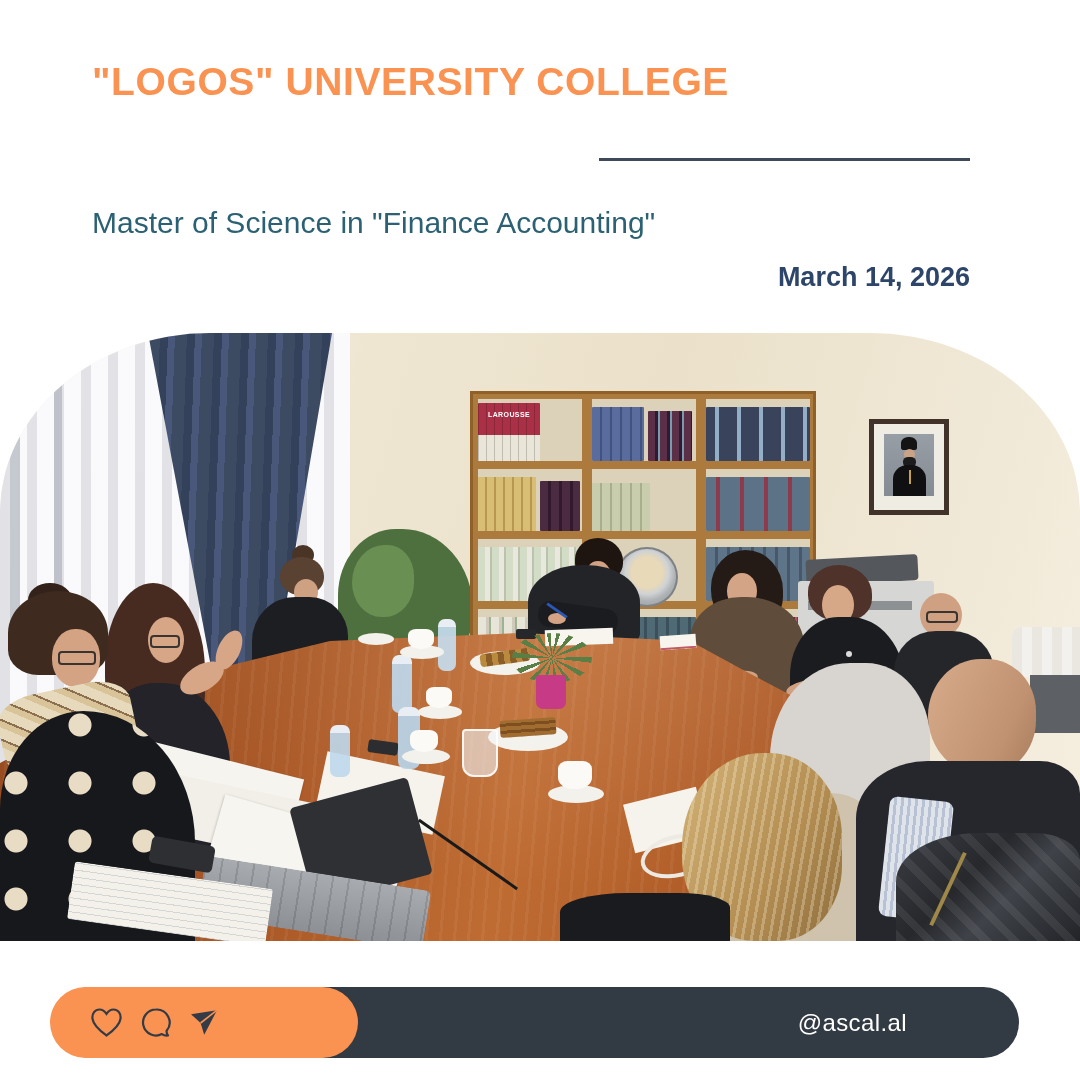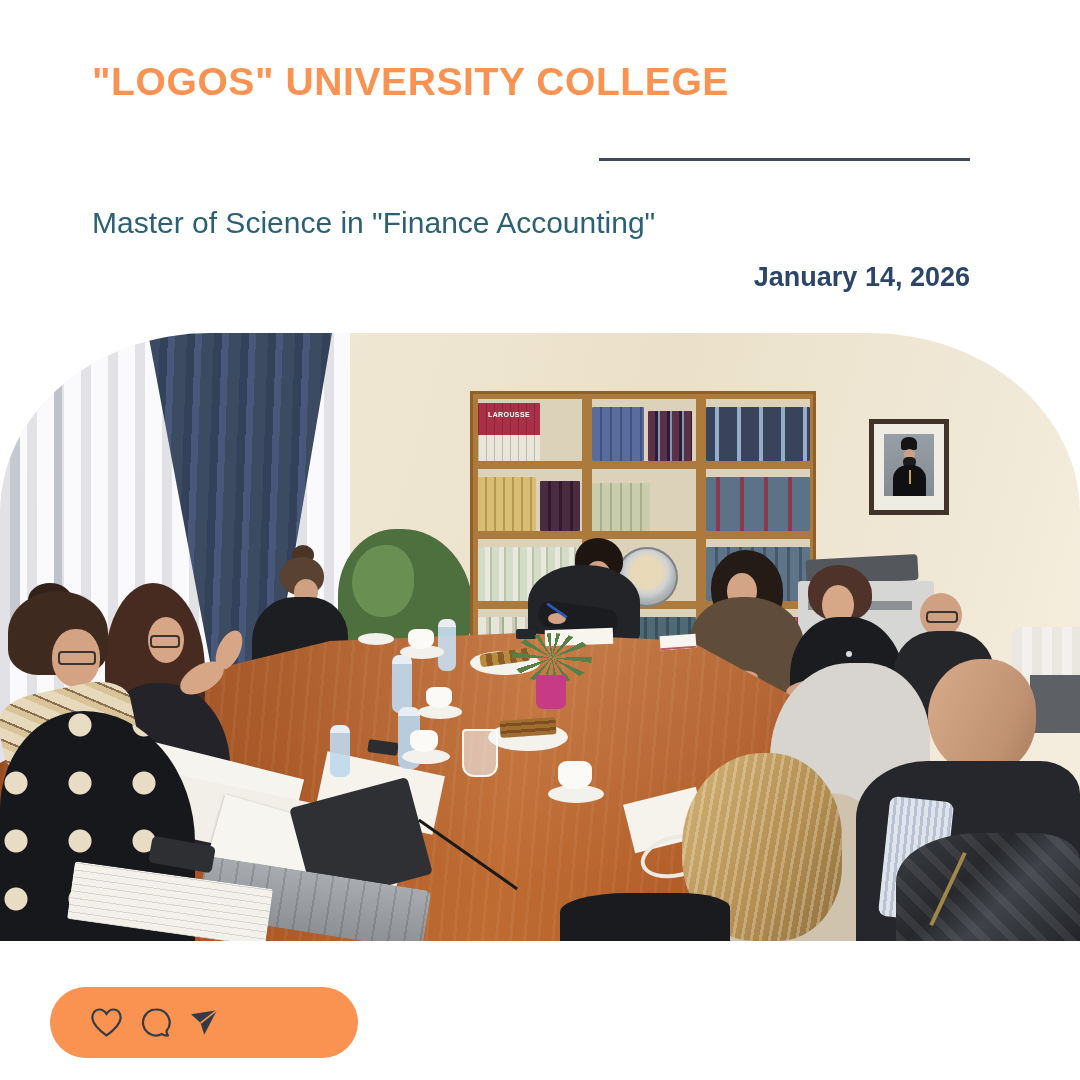--- a/index.html
+++ b/index.html
@@ -28,21 +28,21 @@
   .book-label{font-size:7px;font-weight:700;color:#fff;letter-spacing:.4px;text-align:center;font-family:"Liberation Sans",sans-serif;}
 </style>
 </head>
 <body>
 
 <div id="canvas">
 
   <div class="abs brand-title">"LOGOS" UNIVERSITY COLLEGE</div>
   <div class="abs divider"></div>
   <div class="abs subtitle">Master of Science in "Finance Accounting"</div>
-  <div class="abs event-date">January 14, 2026</div>
+  <div class="abs event-date">March 14, 2026</div>
 
   <div class="abs photo" aria-label="Meeting of nine people seated around a large wooden conference table in a library office with a bookshelf, framed bishop portrait, navy curtain, photocopier and refreshments on the table">
 
     <div style="left:0;top:0;width:350px;height:430px;background:repeating-linear-gradient(90deg,rgba(224,224,229,.92) 0 10px,rgba(250,250,252,.95) 10px 27px),linear-gradient(#fafafa,#eef0f2);"></div>
     <div style="left:10px;top:0;width:10px;height:300px;background:rgba(88,98,114,.32);"></div>
     <div style="left:54px;top:0;width:8px;height:260px;background:rgba(88,98,114,.25);"></div>
     <div style="left:148px;top:0;width:184px;height:390px;background:repeating-linear-gradient(92deg,#3c4a62 0 12px,#33415a 12px 20px,#49587a 20px 27px);clip-path:polygon(0 0,100% 0,64% 100%,40% 100%);"></div>
 
     <div style="left:338px;top:196px;width:135px;height:155px;background:#4e6f3e;border-radius:45% 55% 50% 40%;"></div>
     <div style="left:352px;top:212px;width:62px;height:72px;background:#6a8f52;border-radius:55% 45% 50% 50%;"></div>
@@ -189,20 +189,23 @@
     <div style="left:0;top:355px;width:135px;height:80px;background:repeating-linear-gradient(35deg,#e6d9bc 0 10px,#d9c49a 10px 16px,#8b6f4e 16px 18px);border-radius:30%;transform:rotate(-12deg);"></div>
     <div style="left:0;top:378px;width:195px;height:230px;background:radial-gradient(circle at 16px 14px,#e9dcc4 11px,transparent 12px) 0 0/64px 58px,#17181b;border-radius:45% 60% 0 0;"></div>
 
     <div style="left:300px;top:458px;width:122px;height:100px;background:#2f3034;transform:rotate(-15deg);border-radius:5px;"></div>
     <div style="left:200px;top:540px;width:228px;height:60px;background:repeating-linear-gradient(90deg,rgba(0,0,0,.12) 0 2px,transparent 2px 16px),linear-gradient(#a8abaf,#8c8f93);transform:rotate(9deg);border-radius:6px;"></div>
     <div style="left:408px;top:520px;width:120px;height:3px;background:#1a1a1a;transform:rotate(35deg);"></div>
     <div style="left:70px;top:542px;width:200px;height:58px;background:repeating-linear-gradient(0deg,rgba(120,130,150,.25) 0 1px,transparent 1px 7px),#f3f1ea;transform:rotate(8deg);border-radius:3px;"></div>
     <div style="left:150px;top:508px;width:64px;height:27px;background:#2e2f33;transform:rotate(10deg);border-radius:5px;"></div>
   </div>
 
+  <div class="abs footer-bar">
+    <span class="handle">@ascal.al</span>
+  </div>
   <div class="abs footer-pill">
     <svg width="33" height="31" viewBox="0 0 33 31">
       <path d="M16.5 28.5C12 25.2 3.5 19 2.5 11.8 1.8 6.6 5 2.5 9.6 2.5c3 0 5.2 1.7 6.9 4.3C18.2 4.2 20.4 2.5 23.4 2.5c4.6 0 7.8 4.1 7.1 9.3-1 7.2-9.5 13.4-14 16.7z" fill="none" stroke="#333b46" stroke-width="2.2"></path>
     </svg>
     <svg width="32" height="31" viewBox="0 0 32 31">
       <path d="M16 2.5a13 13 0 1 0 5.9 24.6c1.8 1.2 4.2 1.7 6.1 1.4-1-1.3-1.6-3-1.4-4.7A13 13 0 0 0 16 2.5z" fill="none" stroke="#333b46" stroke-width="2.2" stroke-linejoin="round"></path>
     </svg>
     <svg width="30" height="29" viewBox="0 0 30 29">
       <path d="M2 6.2 28 2.2 15.2 26.8 11.6 15 2 6.2z" fill="#333b46"></path>
       <path d="M28 2.2 11.6 15" stroke="#fa9251" stroke-width="1.6" fill="none"></path>

